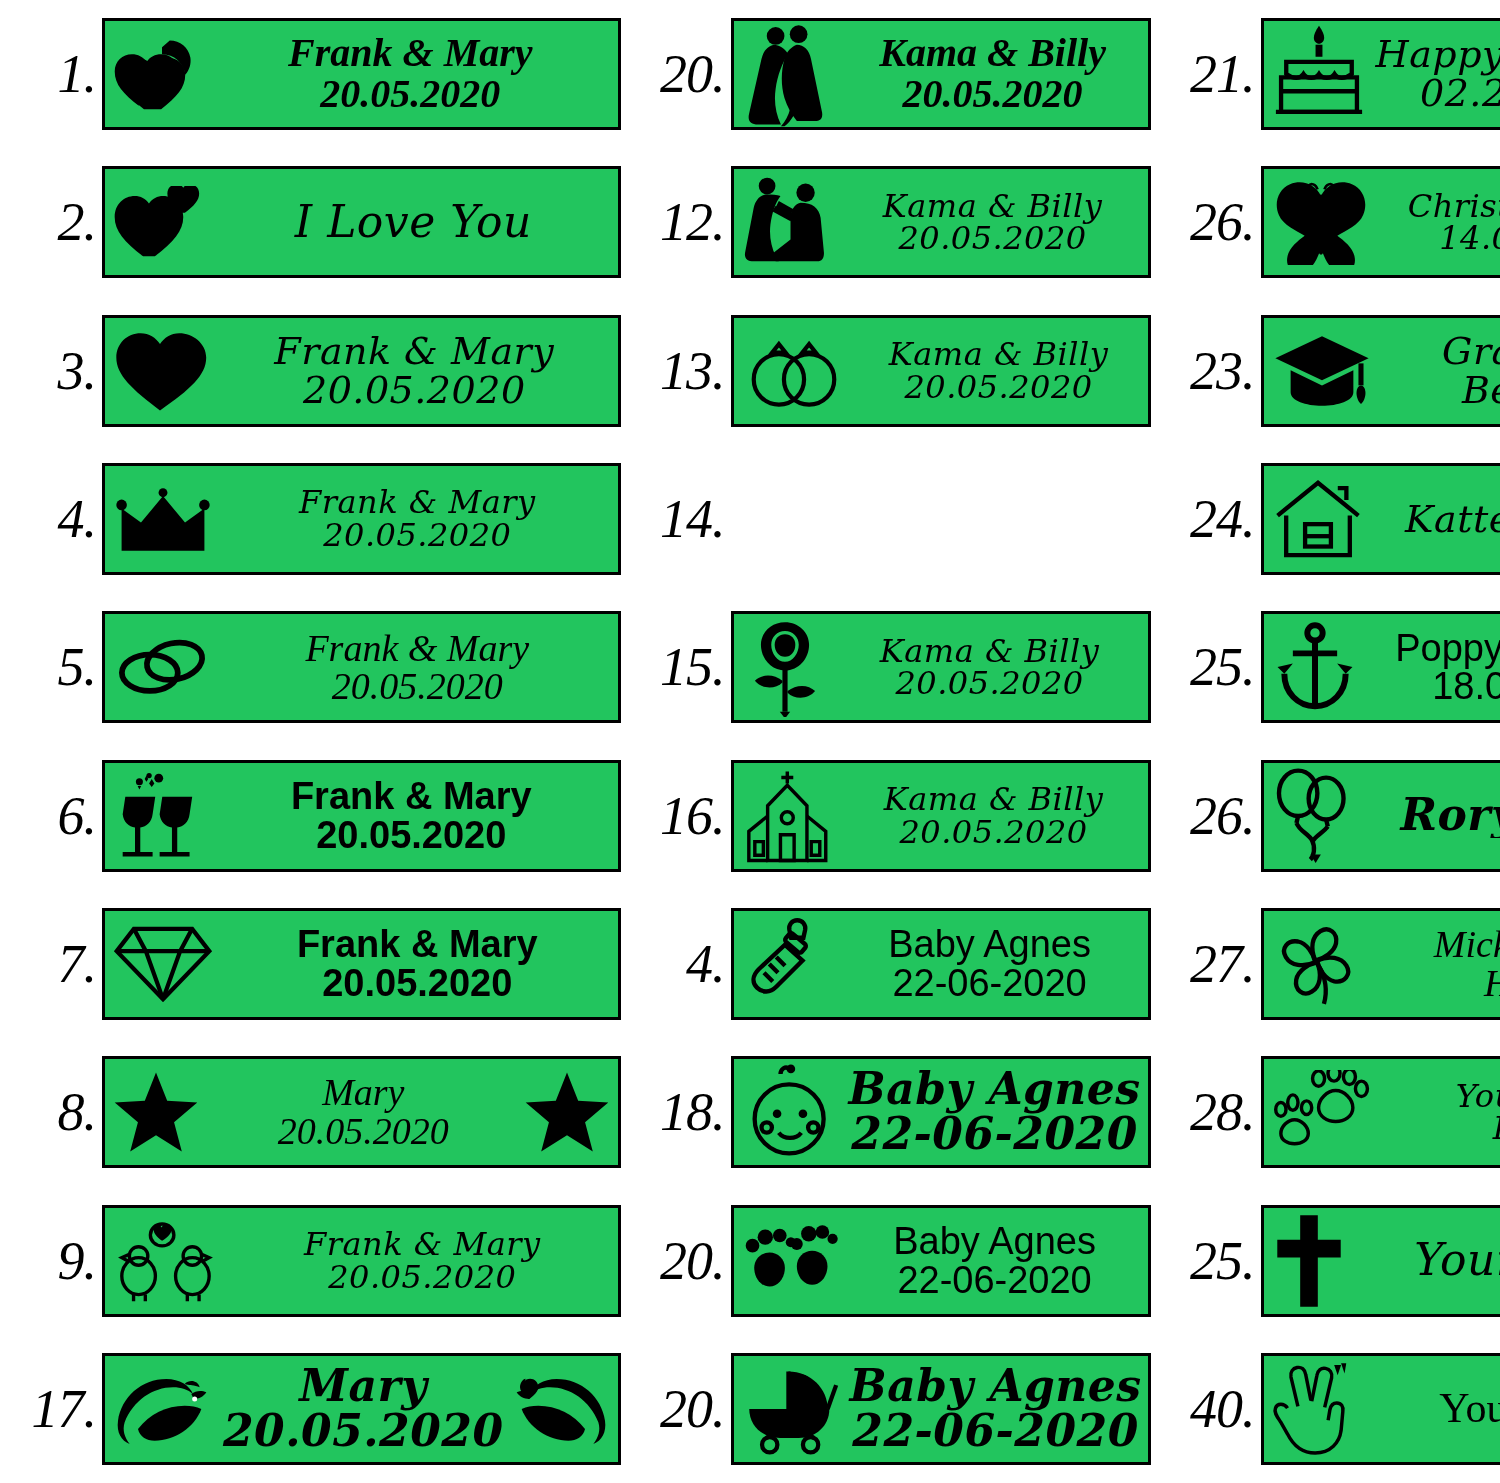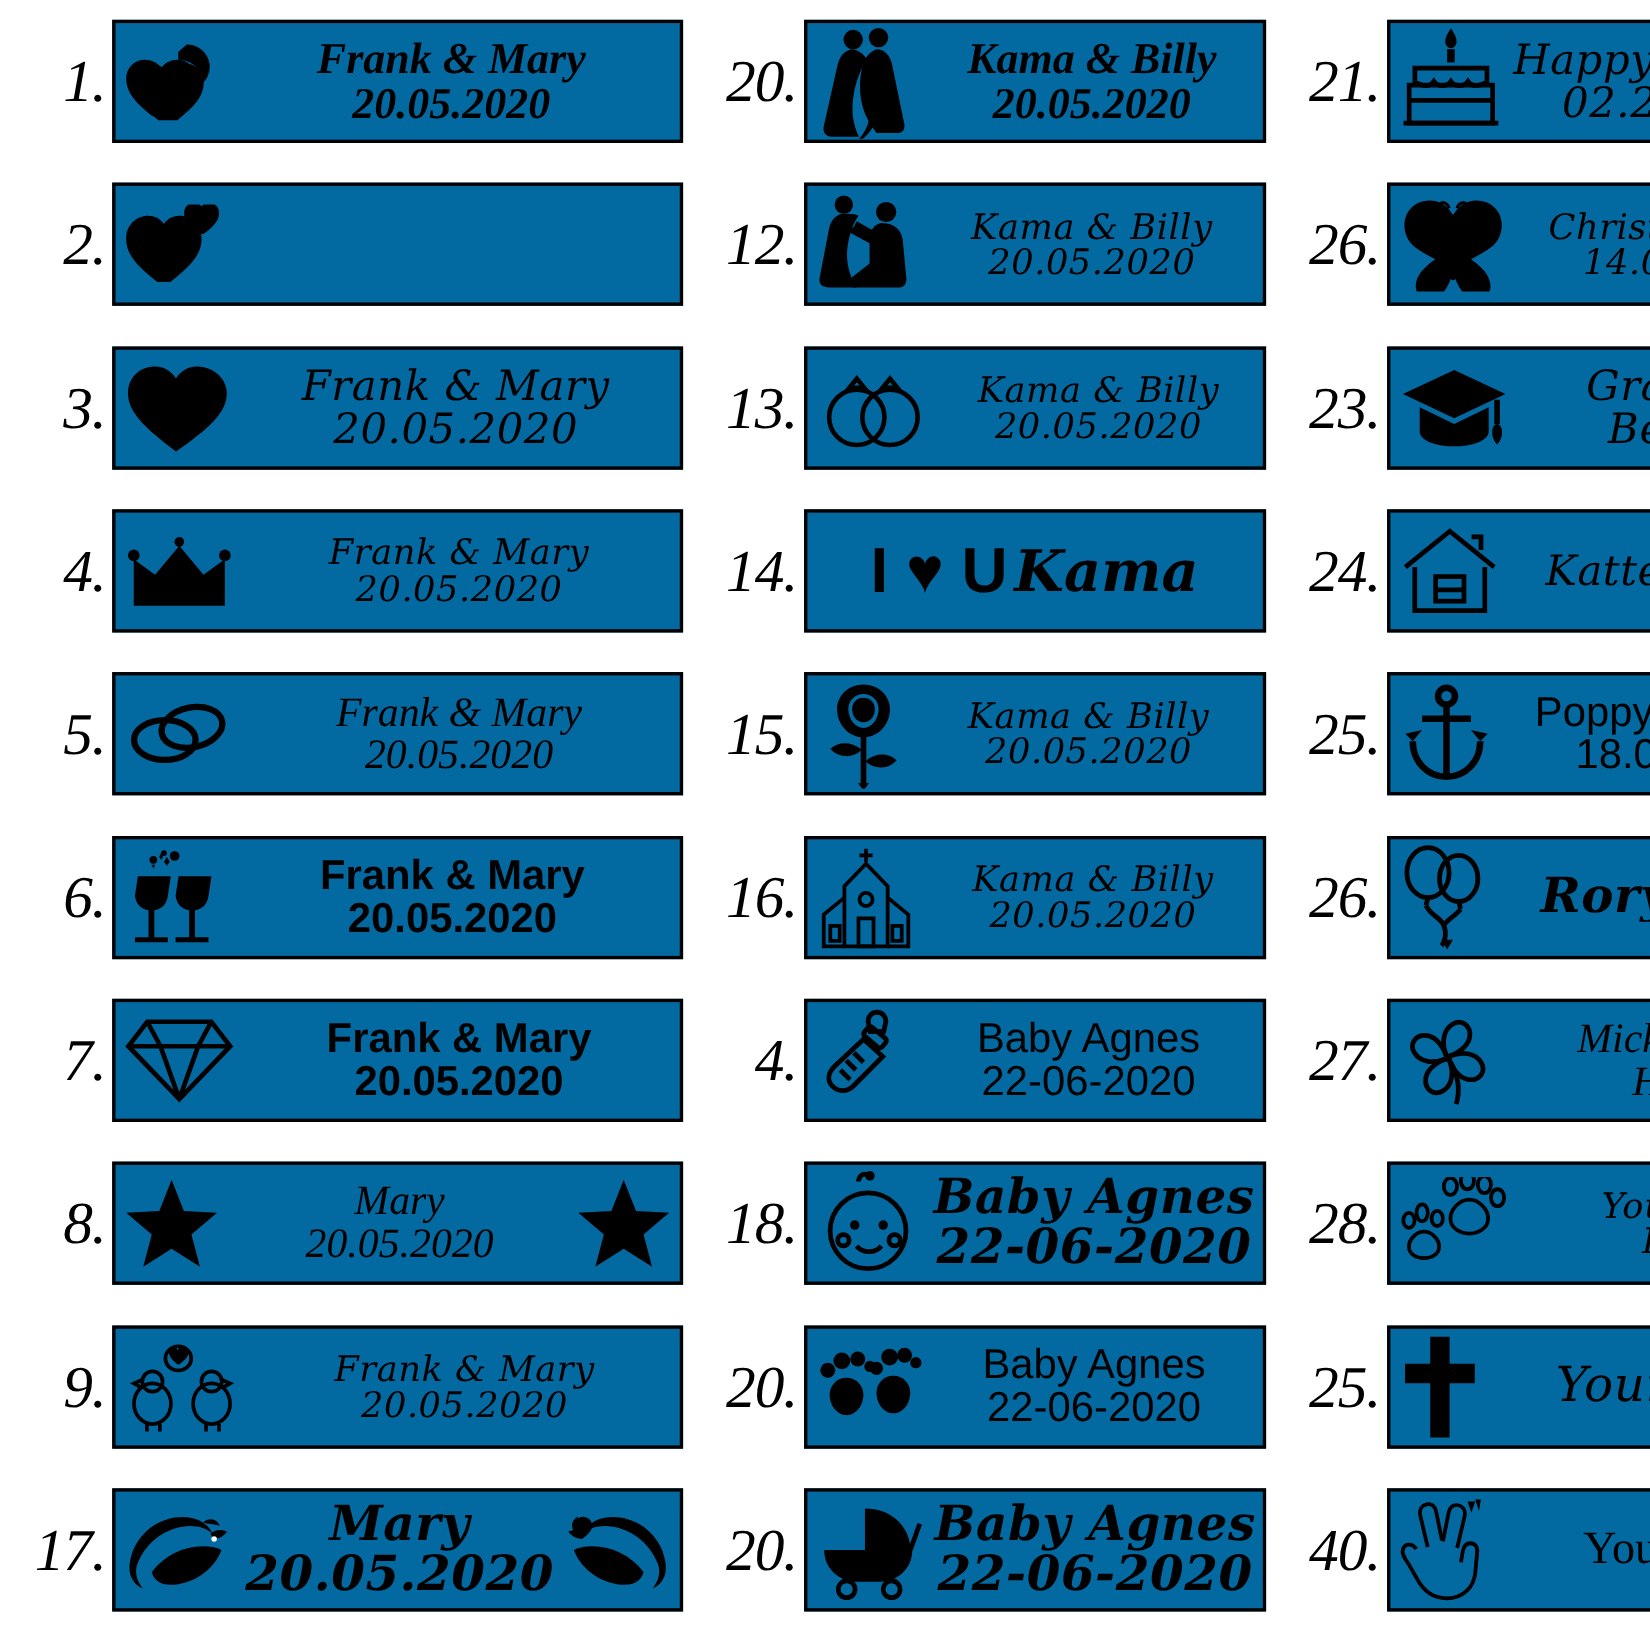--- a/index.html
+++ b/index.html
@@ -41,21 +41,21 @@
     letter-spacing: -1px;
   }
   .plate {
     flex: 1 1 auto;
     height: 112px;
     border: 3px solid #000;
     box-sizing: border-box;
     display: flex;
     align-items: center;
     overflow: hidden;
-    background: #0369a1;
+    background: #22c55e;
   }
   .icon {
     flex: 0 0 auto;
     height: 100%;
     display: flex;
     align-items: center;
     justify-content: center;
     padding: 0 4px 0 8px;
     box-sizing: border-box;
   }
@@ -201,20 +201,23 @@
     </div>
     <div class="cell">
       <div class="idx">2.</div>
       <div class="plate">
         <div class="icon">
           <svg width="92" height="72" viewBox="0 0 110 86">
             <path d="M36 84C14 67 2 54 2 37 2 22 13 12 26 12c7 0 13 3 17 9 4-6 10-9 17-9 13 0 24 10 24 25 0 17-12 30-34 47z"></path>
             <path d="M88 34c-11-8-17-15-17-23 0-7 5-11 11-11 3 0 6 1 8 4 2-3 5-4 8-4 6 0 11 4 11 11 0 8-6 15-17 23z" transform="translate(-6,-2)"></path>
           </svg>
         </div>
+        <div class="textbox">
+          <div class="t-script big">I Love You</div>
+        </div>
       </div>
     </div>
     <div class="cell">
       <div class="idx">12.</div>
       <div class="plate">
         <div class="icon">
           <svg width="92" height="104" viewBox="0 0 110 118">
             <circle cx="30" cy="16" r="10"></circle>
             <path d="M28 26c-8 2-12 8-14 16L4 94c-2 8 2 12 10 12h30c-8-12-12-28-10-44 2-14 6-26 12-34-4-2-10-2-18-2z"></path>
             <path d="M40 40l22 10-4 8-22-12z"></path>
@@ -308,28 +311,20 @@
           </svg>
         </div>
         <div class="textbox">
           <div class="t-script small">Frank &amp; Mary</div>
           <div class="t-script small">20.05.2020</div>
         </div>
       </div>
     </div>
     <div class="cell">
       <div class="idx">14.</div>
-      <div class="plate">
-        <div class="textbox">
-          <div class="iloveu">
-            <span>I ♥ U</span>
-            <span class="nm">Kama</span>
-          </div>
-        </div>
-      </div>
     </div>
     <div class="cell">
       <div class="idx">24.</div>
       <div class="plate">
         <div class="icon">
           <svg width="92" height="86" viewBox="0 0 106 100">
             <g fill="none" stroke="#000" stroke-width="5">
               <path d="M6 46L53 8l47 38"></path>
               <path d="M16 46v46h74V46"></path>
               <rect x="38" y="56" width="30" height="26"></rect>

